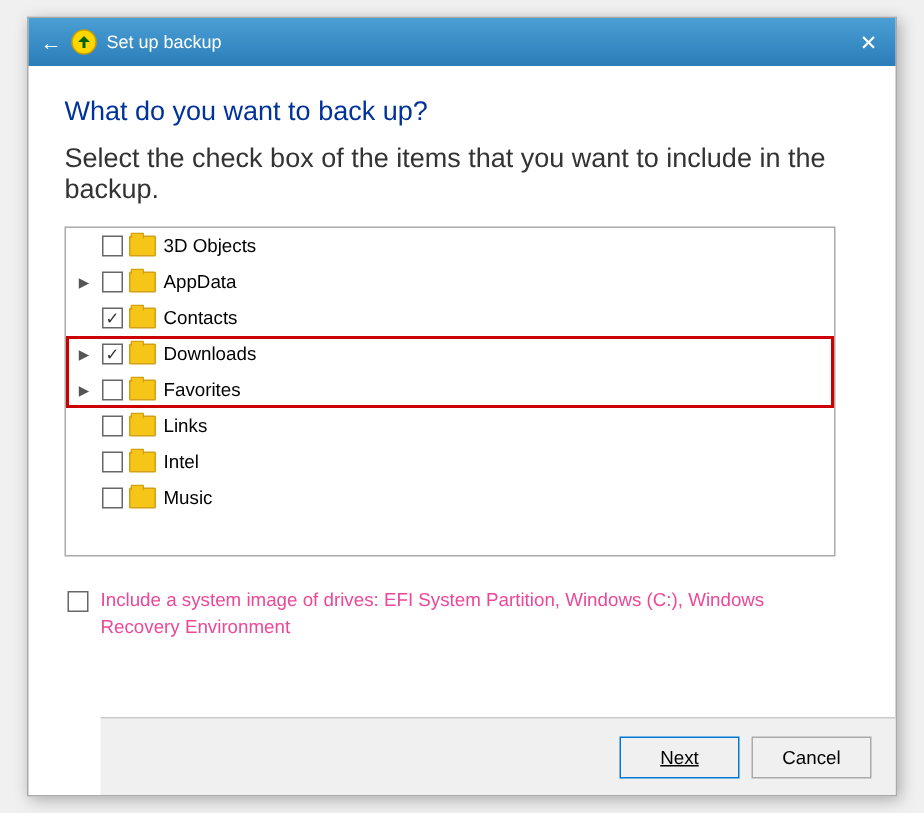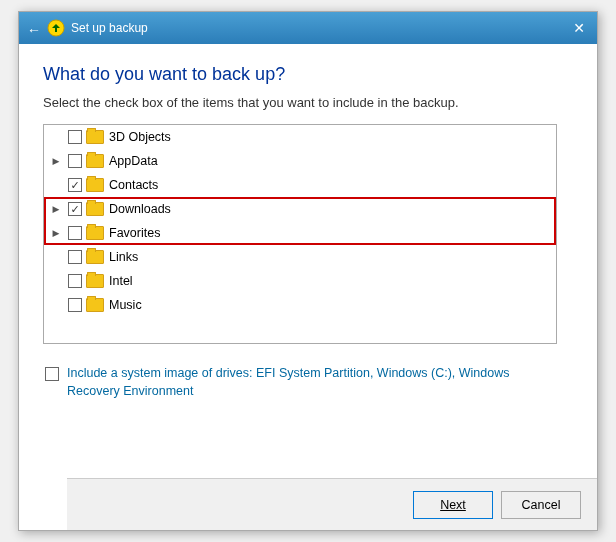--- a/index.html
+++ b/index.html
@@ -69,21 +69,21 @@
       display: flex;
       flex-direction: column;
       overflow: hidden;
     }
     .page-title {
       font-size: 18px;
       color: #003399;
       margin-bottom: 10px;
     }
     .subtitle {
-      font-size: 13px;
+      font-size: 18px;
       color: #333;
       margin-bottom: 14px;
     }
     .list-container {
       border: 1px solid #aaa;
       flex: 1;
       overflow-y: auto;
       position: relative;
       background: #fff;
       margin-bottom: 21px;
@@ -165,21 +165,21 @@
     .sys-checkbox {
       width: 14px;
       height: 14px;
       border: 1px solid #666;
       background: white;
       flex-shrink: 0;
       margin-top: 2px;
     }
     .sys-text {
       font-size: 12px;
-      color: #0369a1;
+      color: #ec4899;
       line-height: 1.4;
     }
     .sys-text .sys-label {
       font-size: 12.5px;
     }
     .footer {
       height: 52px;
       background: #f0f0f0;
       border-top: 1px solid #ccc;
       display: flex;

